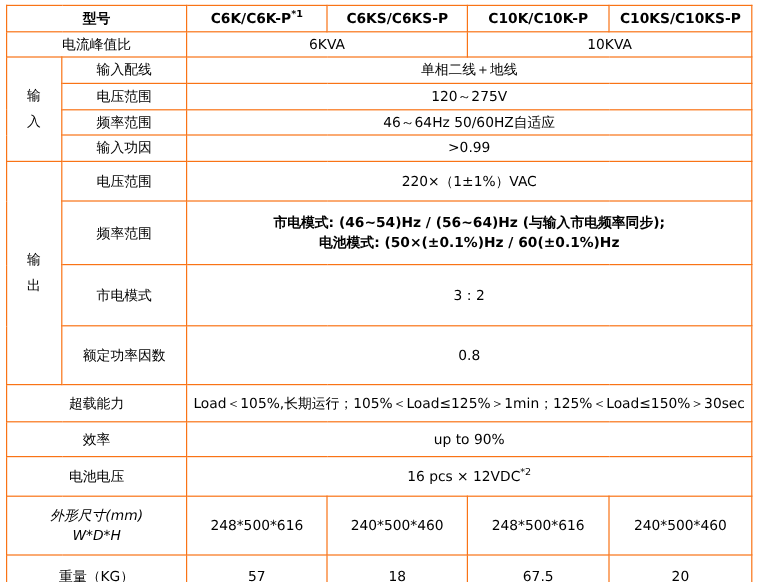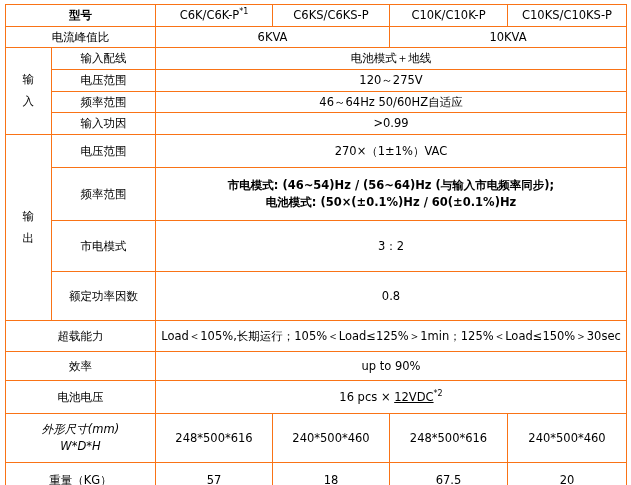--- a/index.html
+++ b/index.html
@@ -33,41 +33,40 @@
     font-size: 11.5px;
     line-height: 1.45;
     padding: 2px 3px;
     word-break: break-word;
   }
   .hdr-model {
     font-weight: bold;
     font-size: 13px;
   }
   .hdr-col {
-    font-weight: normal;
+    font-weight: bold;
     font-size: 12px;
   }
   .rowlabel {
     font-size: 12px;
   }
   .sidelabel {
     font-size: 13px;
     letter-spacing: 0.5px;
   }
   .sidelabel .ch {
     display: block;
     line-height: 1.9;
   }
   sup {
     font-size: 8px;
     vertical-align: super;
     line-height: 0;
   }
   .ul {
-    text-decoration: underline;
   }
   .two-line { line-height: 1.5; }
   .freq-cell {
     font-size: 11.5px;
     line-height: 1.85;
     padding: 3px 4px;
     font-weight: bold;
   }
   .cap-cell { font-size: 12px; }
   .ratio-cell { font-size: 12px; }
@@ -110,42 +109,42 @@
         <td colspan="2" class="cap-cell">6KVA</td>
         <td colspan="2" class="cap-cell">10KVA</td>
       </tr>
 
       <tr>
         <td rowspan="4" class="sidelabel">
           <span class="ch">输</span>
           <span class="ch">入</span>
         </td>
         <td class="rowlabel">输入配线</td>
-        <td colspan="4">电池模式＋地线</td>
+        <td colspan="4">单相二线＋地线</td>
       </tr>
       <tr>
         <td class="rowlabel">电压范围</td>
         <td colspan="4">120～275V</td>
       </tr>
       <tr>
         <td class="rowlabel">频率范围</td>
         <td colspan="4">46～64Hz  50/60HZ自适应</td>
       </tr>
       <tr>
         <td class="rowlabel">输入功因</td>
         <td colspan="4">&gt;0.99</td>
       </tr>
 
       <tr>
         <td rowspan="4" class="sidelabel">
           <span class="ch">输</span>
           <span class="ch">出</span>
         </td>
         <td class="rowlabel" style="height:28px">电压范围</td>
-        <td colspan="4">270×（1±1%）VAC</td>
+        <td colspan="4">220×（1±1%）VAC</td>
       </tr>
       <tr>
         <td class="rowlabel" style="height:48px">频率范围</td>
         <td colspan="4" class="freq-cell">
           <div>市电模式: (46~54)Hz / (56~64)Hz (与输入市电频率同步);</div>
           <div>电池模式: (50×(±0.1%)Hz / 60(±0.1%)Hz</div>
         </td>
       </tr>
       <tr>
         <td class="rowlabel two-line" style="height:46px">市电模式</td>

